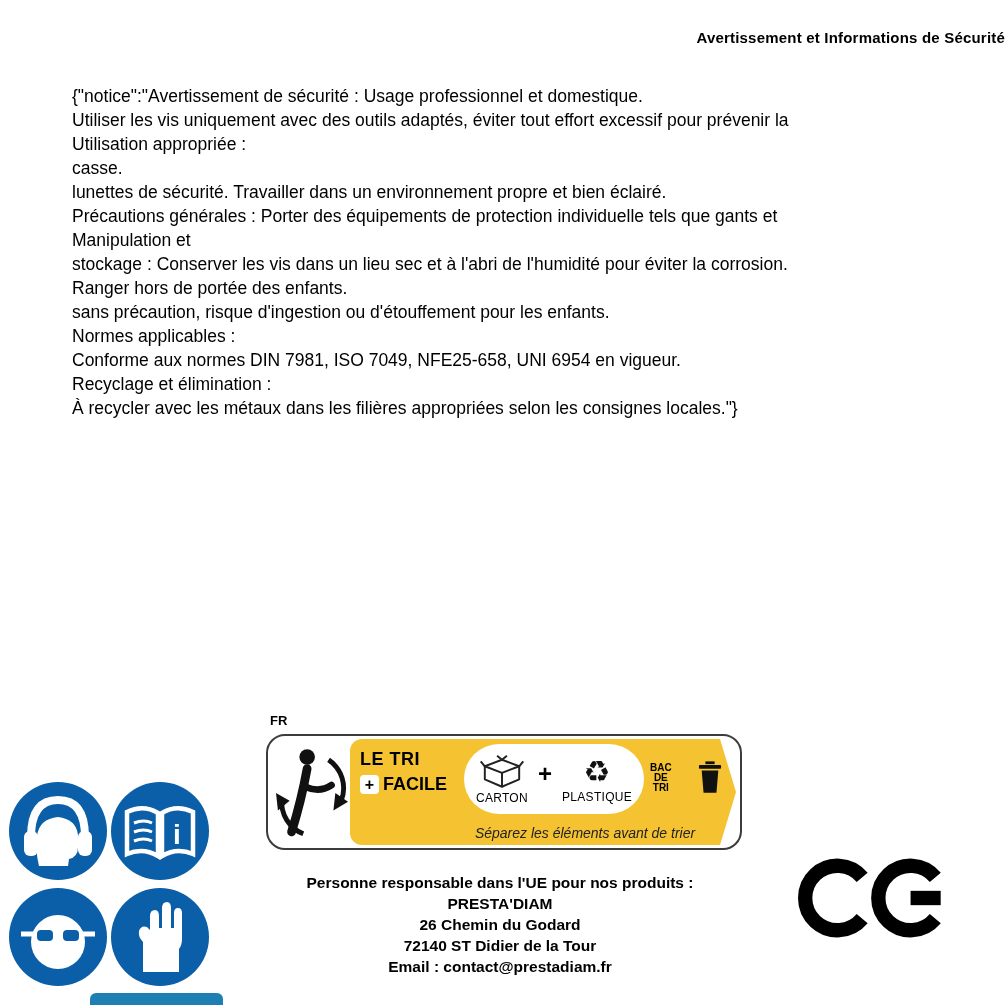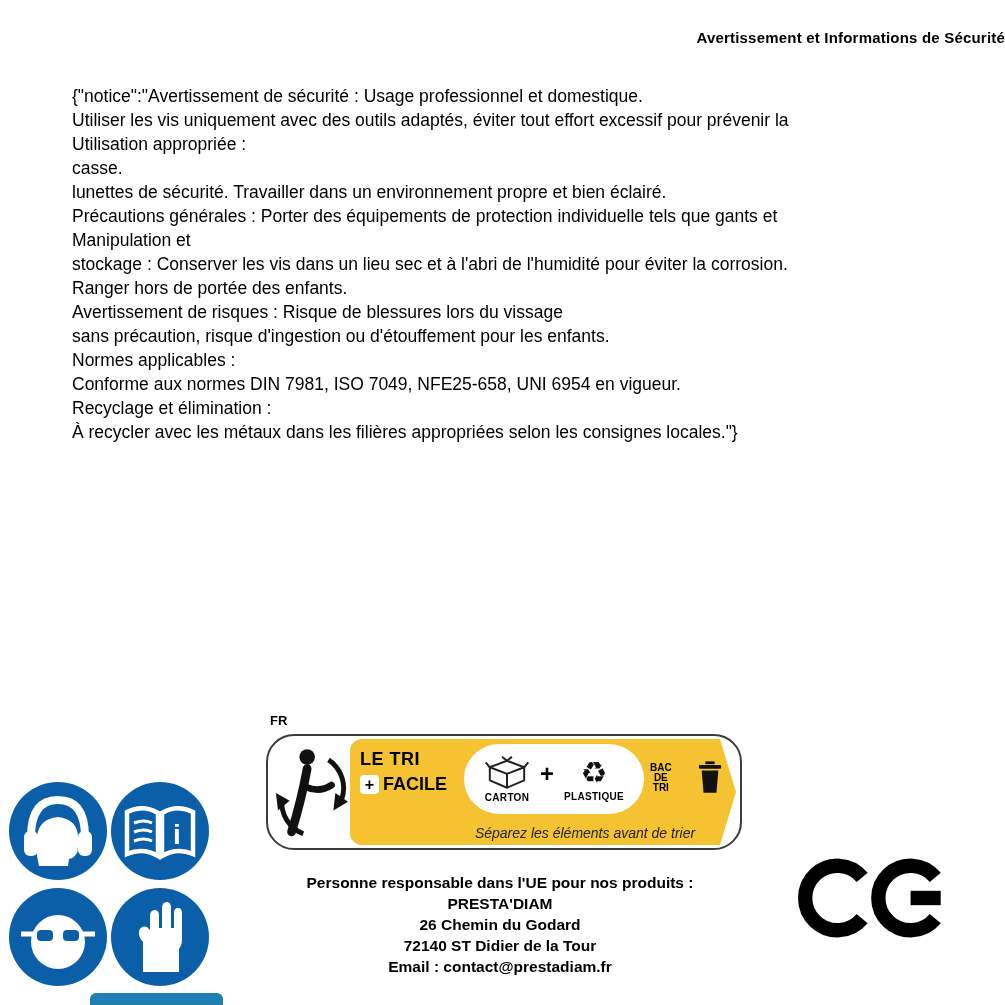--- a/index.html
+++ b/index.html
@@ -11,37 +11,37 @@
   .title { position:absolute; top:29px; left:0; width:100%; text-align:right;
            font-size:15px; font-weight:bold; letter-spacing:.2px; }
 
   .notice { position:absolute; left:72px; top:84px; width:850px;
             font-size:17.5px; line-height:24px; }
 
   .fr-label { position:absolute; left:270px; top:713px; font-size:13px; font-weight:bold; }
 
   
   .banner { position:absolute; left:266px; top:734px; width:476px; height:116px;
-            border:2px solid #3c3c3c; border-radius:28px; background:#fff; }
+            border:2px solid #3c3c3c; border-radius:19px; background:#fff; }
   .triman { position:absolute; left:8px; top:8px; width:72px; height:94px; }
   .band { position:absolute; left:82px; top:3px; right:4px; bottom:3px;
           background:#f5c331; border-radius:12px 0 0 12px;
           clip-path: polygon(0 0, calc(100% - 16px) 0, 100% 50%, calc(100% - 16px) 100%, 0 100%); }
   .letri { position:absolute; left:10px; top:10px; width:104px; }
   .letri-l1 { font-size:18px; font-weight:900; letter-spacing:.5px; }
   .facile-row { display:flex; align-items:center; gap:4px; margin-top:4px;
                 font-size:18px; font-weight:900; }
   .plus-box { width:19px; height:19px; background:#fff; border-radius:4px;
               display:flex; align-items:center; justify-content:center;
               font-size:16px; font-weight:900; flex:0 0 auto; }
   .capsule { position:absolute; left:114px; top:5px; width:180px; height:70px;
              background:#fff; border-radius:36px;
              display:flex; align-items:center; justify-content:center; gap:10px; }
   .mat { display:flex; flex-direction:column; align-items:center; gap:1px; }
-  .mat-label { font-size:10px; font-weight:bold; letter-spacing:.3px; }
+  .mat-label { font-size:12px; font-weight:normal; letter-spacing:.3px; }
   .mat-plus { font-size:24px; font-weight:bold; margin-top:-10px; }
   .recycle-glyph { font-size:30px; line-height:34px; color:#111; }
   .pennant { position:absolute; left:300px; top:8px; width:72px; height:62px;
              display:flex; align-items:center; justify-content:space-between; gap:6px; }
   .bac-text div { font-size:10px; font-weight:900; line-height:10px; text-align:center; }
   .tagline { position:absolute; left:110px; right:26px; bottom:4px;
              font-style:italic; font-weight:normal; font-size:14px; color:#222;
              text-align:center; }
 
   
@@ -71,21 +71,20 @@
   <div class="notice">
     <div>{"notice":"Avertissement de sécurité : Usage professionnel et domestique.</div>
     <div>Utiliser les vis uniquement avec des outils adaptés, éviter tout effort excessif pour prévenir la</div>
     <div>Utilisation appropriée :</div>
     <div>casse.</div>
     <div>lunettes de sécurité. Travailler dans un environnement propre et bien éclairé.</div>
     <div>Précautions générales : Porter des équipements de protection individuelle tels que gants et</div>
     <div>Manipulation et</div>
     <div>stockage : Conserver les vis dans un lieu sec et à l'abri de l'humidité pour éviter la corrosion.</div>
     <div>Ranger hors de portée des enfants.</div>
-    <div>Avertissement de risques : Risque de blessures lors du vissage</div>
     <div>sans précaution, risque d'ingestion ou d'étouffement pour les enfants.</div>
     <div>Normes applicables :</div>
     <div>Conforme aux normes DIN 7981, ISO 7049, NFE25-658, UNI 6954 en vigueur.</div>
     <div>Recyclage et élimination :</div>
     <div>À recycler avec les métaux dans les filières appropriées selon les consignes locales."}</div>
   </div>
 
   <div class="fr-label">FR</div>
 
   <div class="banner">

